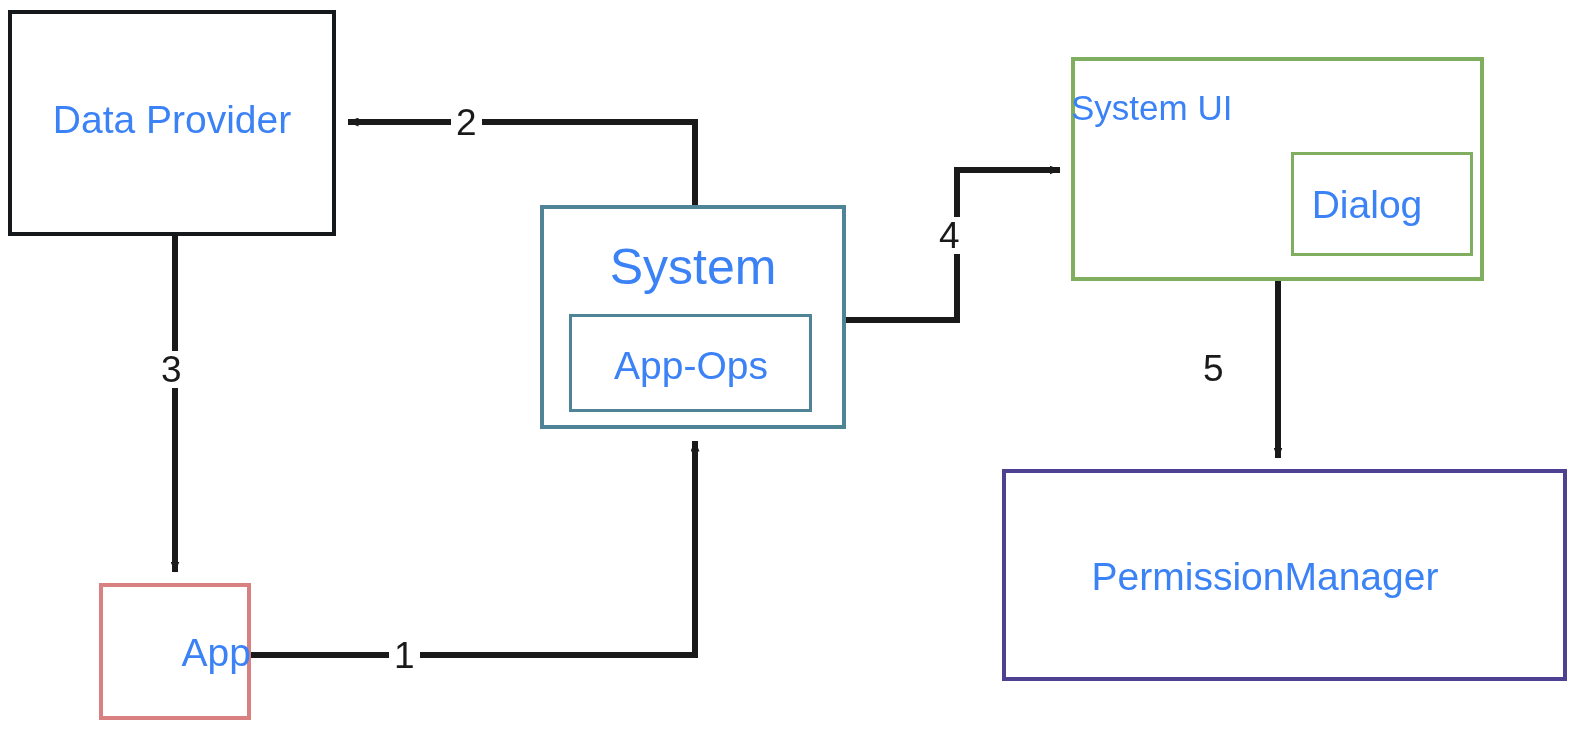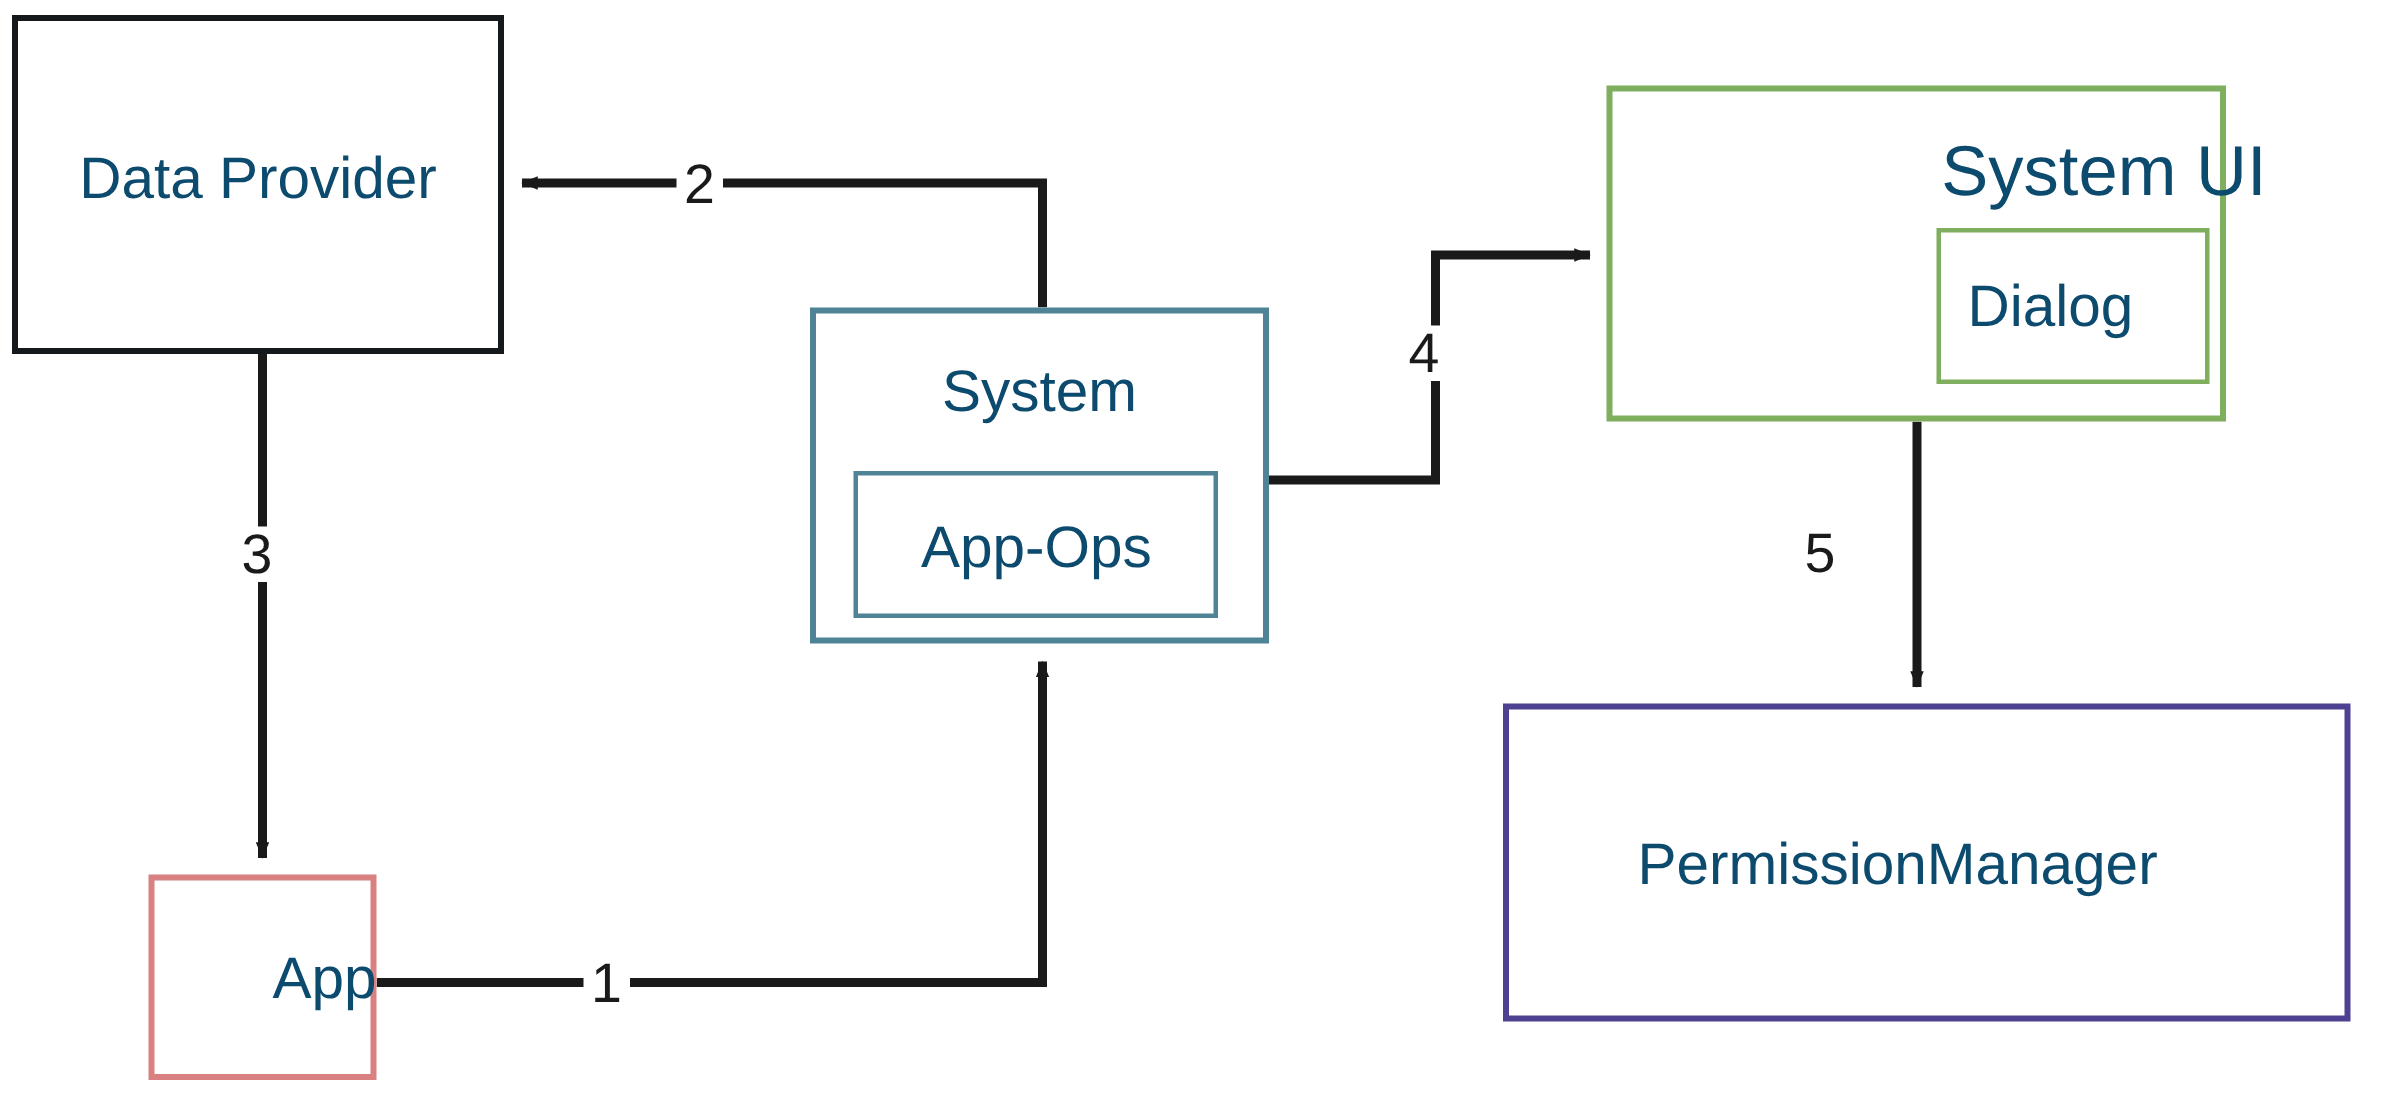--- a/index.html
+++ b/index.html
@@ -26,21 +26,21 @@
     pointer-events: none;
   }
   .node {
     position: absolute;
     box-sizing: border-box;
     background: #ffffff;
   }
   .node-label {
     position: absolute;
     white-space: nowrap;
-    color: #0c4a6e;
+    color: #3b82f6;
     font-family: "Liberation Sans", sans-serif;
     line-height: 1;
   }
   .edge-label {
     position: absolute;
     white-space: nowrap;
     color: #1a1a1a;
     background: #ffffff;
     font-family: "Liberation Sans", sans-serif;
     line-height: 1;
@@ -65,38 +65,38 @@
     left: 99px; top: 633px; width: 152px;
     text-align: right; font-size: 39px;
   }
 
   #node-system {
     left: 540px; top: 205px; width: 306px; height: 224px;
     border: 4px solid #4f8496;
   }
   #label-system {
     left: 540px; top: 242px; width: 306px;
-    text-align: center; font-size: 39px;
+    text-align: center; font-size: 50px;
   }
   #node-app-ops {
     left: 569px; top: 314px; width: 243px; height: 98px;
     border: 3px solid #4f8496;
   }
   #label-app-ops {
     left: 585px; top: 346px;
     text-align: left; font-size: 39px; margin-left: 29px;
   }
 
   #node-system-ui {
     left: 1071px; top: 57px; width: 413px; height: 224px;
     border: 4px solid #7fae5e;
   }
   #label-system-ui {
     left: 1071px; top: 90px; width: 440px;
-    text-align: right; font-size: 47px;
+    text-align: left; font-size: 35px;
   }
   #node-dialog {
     left: 1291px; top: 152px; width: 182px; height: 104px;
     border: 3px solid #7fae5e;
   }
   #label-dialog {
     left: 1291px; top: 185px; width: 152px;
     text-align: center; font-size: 39px;
   }
 

